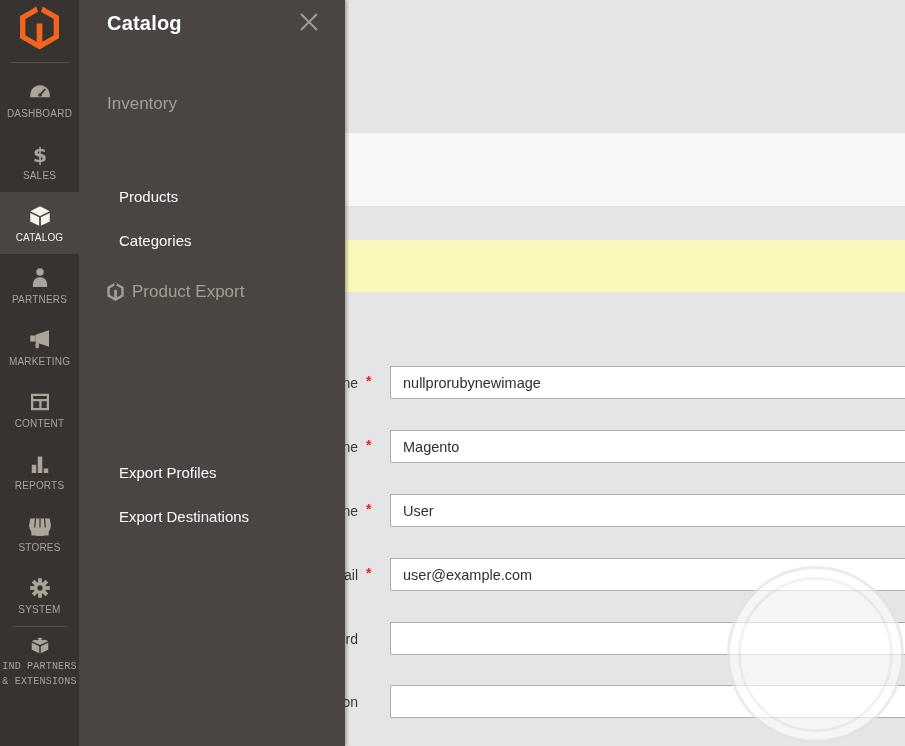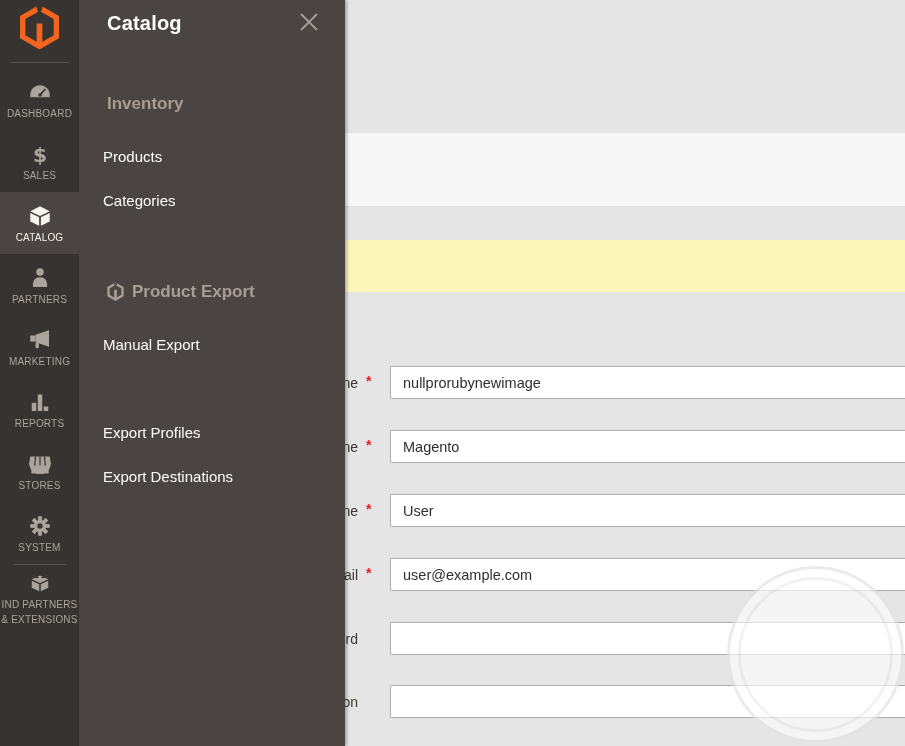--- a/index.html
+++ b/index.html
@@ -54,26 +54,26 @@
   }
   .fly-title {
     position:absolute; left:28px; top:12px;
     font-size:20px; font-weight:bold; color:#ffffff; letter-spacing:0.2px;
   }
   .fly-close {
     position:absolute; right:24px; top:10px; width:24px; height:24px;
     cursor:pointer; display:flex; align-items:center; justify-content:center;
   }
   .fly-section-title {
-    position:absolute; left:28px; font-size:17px; font-weight:700;
+    position:absolute; left:28px; font-size:17px; font-weight:400;
     color:#a79d95; display:flex; align-items:center; gap:8px;
   }
   .fly-item {
-    position:absolute; left:24px; width:215px;
-    font-size:15px; color:#fcfcfc; cursor:pointer;
+    position:absolute; left:40px; width:215px;
+    font-size:15px; color:#fcfcfc; cursor:pointer;margin-top:40px;
   }
 
   
   #sidebar {
     position:absolute; left:0; top:0; bottom:0; width:79px;
     background:#373330; z-index:11; overflow:hidden;
   }
   .logo-wrap { position:absolute; top:4px; left:0; width:79px; text-align:center; cursor:pointer; }
   .side-divider-1 { position:absolute; top:62px; left:10px; width:59px; border-top:1px solid #55504b; }
   #side-nav { position:absolute; top:68px; left:0; width:79px; }
@@ -83,21 +83,21 @@
     cursor:pointer; overflow:hidden;
   }
   .s-item .s-label {
     font-size:10px; color:#a9a39c; letter-spacing:0.2px; white-space:nowrap;
     line-height:11px; text-align:center;
   }
   .s-item.active { background:#4a4542; }
   .s-item.active .s-label { color:#f7f3eb; }
   .s-icon { height:24px; display:flex; align-items:center; justify-content:center; }
   .side-divider-2 { width:52px; border-top:1px solid #55504b; margin:0 auto; }
-  .s-item.partners { height:66px; }
+  .s-item.partners { height:66px;font-family:Liberation Mono, monospace; }
 </style>
 </head>
 <body>
 
 <div id="content">
 
   <div class="grey-bar"></div>
   <div class="yellow-banner"></div>
 
   <div class="form-row" style="top:366px">
@@ -155,21 +155,20 @@
 
   <div class="fly-section-title" style="top:282px">
     <svg width="17" height="20" viewBox="0 0 100 116">
       <path fill="none" stroke="#a79d95" stroke-width="14" d="M50 9 91 32.5 V79.5 L50 103 9 79.5 V32.5 Z"></path>
       <rect x="42" y="45" width="16" height="58" fill="#a79d95"></rect>
       <polygon points="50,0 60,6 50,32 40,6" fill="#4a4542"></polygon>
     </svg>
     <span>Product Export</span>
   </div>
 
-  <div class="fly-item" style="top:336px">Manual Export</div>
   <div class="fly-item" style="top:424px">Export Profiles</div>
   <div class="fly-item" style="top:468px">Export Destinations</div>
 </div>
 
 <div id="sidebar">
 
   <div class="logo-wrap">
     <svg width="41" height="48" viewBox="0 0 100 116">
       <path fill="none" stroke="#f3641e" stroke-width="13" d="M50 9 91 32.5 V79.5 L50 103 9 79.5 V32.5 Z"></path>
       <rect x="43" y="47" width="14" height="56" fill="#f3641e"></rect>
@@ -225,20 +224,28 @@
       <span class="s-icon">
         <svg width="24" height="24" viewBox="0 0 32 32">
           <polygon points="28,3 28,25 10,19 10,9" fill="#aba49c"></polygon>
           <rect x="3" y="10" width="7" height="8" fill="#aba49c"></rect>
           <rect x="10" y="19" width="4.5" height="8" rx="2" fill="#aba49c"></rect>
         </svg>
       </span>
       <span class="s-label">MARKETING</span>
     </div>
 
+    <div class="s-item">
+      <span class="s-icon">
+        <svg width="24" height="24" viewBox="0 0 32 32">
+          <path fill-rule="evenodd" fill="#aba49c" d="M4 5h24v22H4V5zm3 3v4h18V8H7zm0 7v9h8v-9H7zm11 0v9h7v-9h-7z"></path>
+        </svg>
+      </span>
+      <span class="s-label">CONTENT</span>
+    </div>
 
     <div class="s-item">
       <span class="s-icon">
         <svg width="24" height="24" viewBox="0 0 32 32">
           <rect x="5" y="17" width="6" height="11" fill="#aba49c"></rect>
           <rect x="13" y="6" width="6" height="22" fill="#aba49c"></rect>
           <rect x="21" y="22" width="6" height="6" fill="#aba49c"></rect>
         </svg>
       </span>
       <span class="s-label">REPORTS</span>

